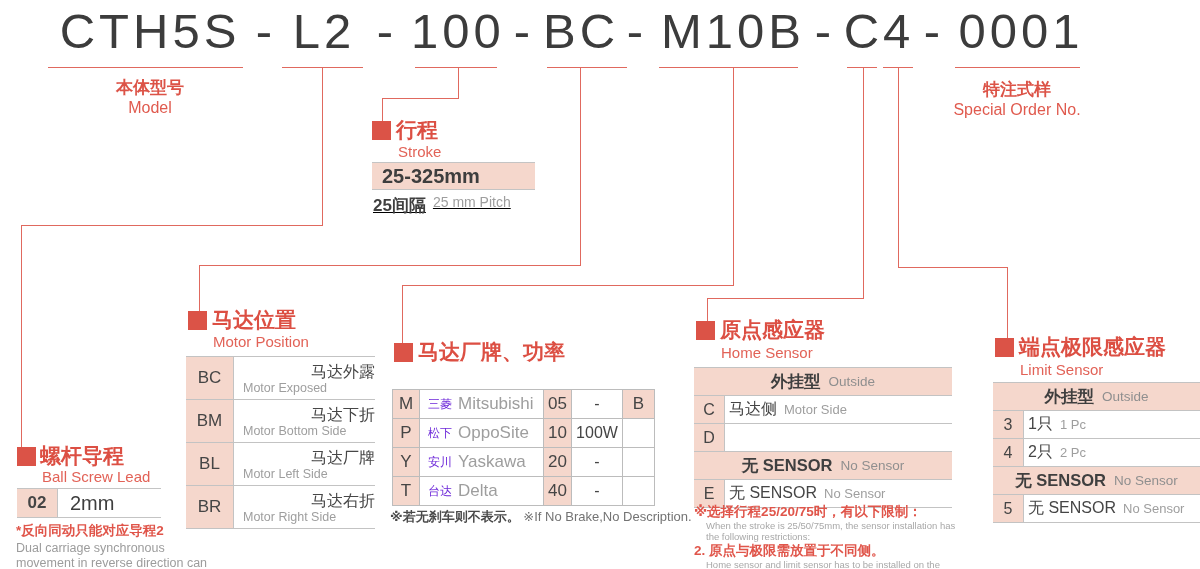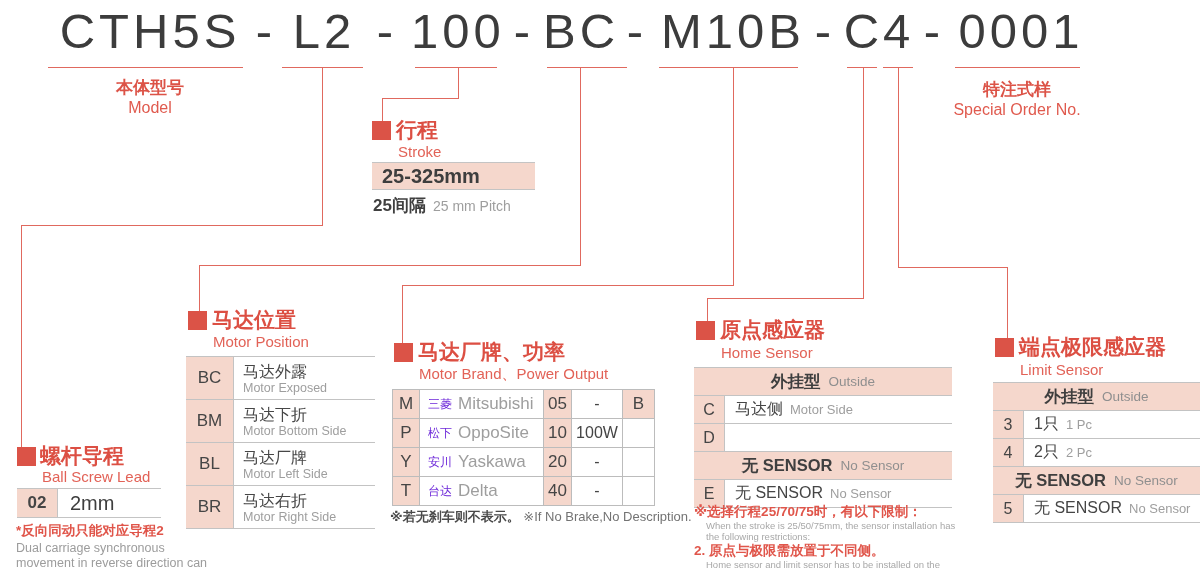--- a/index.html
+++ b/index.html
@@ -26,39 +26,39 @@
   
   .red-note{position:absolute;font-size:13.5px;font-weight:700;color:#e0554a;white-space:nowrap;}
   .gray-note{position:absolute;font-size:12.5px;color:#9c9c9c;line-height:15px;white-space:nowrap;}
 
   .pink{background:#f5d7cc;}
 
   
   .stroke-box{position:absolute;left:372px;top:162px;width:153px;height:26px;background:#f5d7cc;
       border-top:1px solid #c4c4c4;border-bottom:1px solid #c4c4c4;display:flex;align-items:center;
       padding-left:10px;font-size:20px;font-weight:700;color:#3e3e3e;box-sizing:content-box;}
-  .stroke-pitch{position:absolute;left:373px;top:194px;display:flex;align-items:center;gap:7px;white-space:nowrap;}
+  .stroke-pitch{position:absolute;left:373px;top:194px;display:flex;align-items:flex-start;gap:7px;white-space:nowrap;text-decoration:underline;}
   .stroke-pitch .cn{font-size:17px;font-weight:600;color:#3f3f3f;}
   .stroke-pitch .en{font-size:14px;color:#9e9e9e;}
 
   
   .bsl-table{position:absolute;left:17px;top:488px;width:144px;height:28px;display:flex;
       border-top:1px solid #c4c4c4;border-bottom:1px solid #c4c4c4;}
   .bsl-code{width:40px;background:#f5d7cc;display:flex;align-items:center;justify-content:center;
       font-size:17px;font-weight:600;color:#454545;border-right:1px solid #c4c4c4;}
   .bsl-val{flex:1;display:flex;align-items:center;padding-left:12px;font-size:20px;color:#3e3e3e;}
 
   
   .mp-table{position:absolute;left:186px;top:356px;width:189px;}
   .mp-row{display:flex;height:42px;border-bottom:1px solid #c3c3c3;}
   .mp-row:first-child{border-top:1px solid #c3c3c3;}
   .mp-code{width:47px;background:#f5d7cc;display:flex;align-items:center;justify-content:center;
       font-size:17px;color:#454545;border-right:1px solid #c3c3c3;}
   .mp-desc{flex:1;padding-left:9px;display:flex;flex-direction:column;justify-content:center;}
-  .mp-cn{font-size:16px;color:#474747;line-height:19px;}
+  .mp-cn{font-size:16px;color:#474747;line-height:19px;text-align:right;}
   .mp-en{font-size:12.5px;color:#9e9e9e;line-height:14px;}
 
   
   .mb-table{position:absolute;left:392px;top:389px;width:263px;}
   .mb-row{display:flex;height:28px;border-bottom:1px solid #bcbcbc;}
   .mb-row:first-child{border-top:1px solid #bcbcbc;}
   .mb-c{display:flex;align-items:center;justify-content:center;box-sizing:border-box;}
   .mb-c1{width:28px;font-size:17px;color:#454545;border-left:1px solid #bcbcbc;border-right:1px solid #bcbcbc;}
   .mb-c2{width:124px;justify-content:flex-start;padding-left:8px;gap:6px;border-right:1px solid #bcbcbc;}
   .mb-c2 .cn{font-size:12px;color:#6d28d9;}
@@ -71,21 +71,21 @@
   .sn-table{position:absolute;}
   .hs-table{left:694px;top:367px;width:258px;}
   .ls-table{left:993px;top:382px;width:207px;}
   .sn-row{display:flex;height:27px;border-bottom:1px solid #c3c3c3;align-items:stretch;}
   .sn-row:first-child{border-top:1px solid #c3c3c3;}
   .sn-header{background:#f5d7cc;display:flex;align-items:center;justify-content:center;gap:8px;}
   .sn-header .cn{font-size:16.5px;font-weight:700;color:#3f3f3f;}
   .sn-header .en{font-size:13.5px;color:#8f8f8f;}
   .sn-code{width:30px;background:#f5d7cc;display:flex;align-items:center;justify-content:center;
       font-size:16px;color:#454545;border-right:1px solid #c3c3c3;}
-  .sn-desc{flex:1;display:flex;align-items:center;padding-left:10px;gap:7px;white-space:nowrap;}
+  .sn-desc{flex:1;display:flex;align-items:center;padding-left:4px;gap:7px;white-space:nowrap;}
   .sn-desc .cn{font-size:16px;font-weight:500;color:#454545;}
   .sn-desc .en{font-size:13px;color:#9e9e9e;}
 
   
   .hs-note-red{position:absolute;font-size:13.5px;font-weight:700;color:#e0554a;white-space:nowrap;}
   .hs-note-gray{position:absolute;font-size:9.5px;color:#a8a8a8;line-height:11px;white-space:nowrap;}
 
   
   .mb-note{position:absolute;left:390px;top:508px;white-space:nowrap;font-size:13px;}
   .mb-note .cn{font-weight:700;color:#4a4a4a;}
@@ -208,21 +208,20 @@
       <div class="mp-code">BR</div>
       <div class="mp-desc">
         <div class="mp-cn">马达右折</div>
         <div class="mp-en">Motor Right Side</div>
       </div>
     </div>
   </div>
 
   <div class="marker" style="left:394px;top:343px"></div>
   <div class="cn-title" style="left:418px;top:338px">马达厂牌、功率</div>
-  <div class="en-title" style="left:419px;top:365px">Motor Brand、Power Output</div>
   <div class="mb-table">
     <div class="mb-row">
       <div class="mb-c mb-c1 pink">M</div>
       <div class="mb-c mb-c2">
         <span class="cn">三菱</span>
         <span class="en">Mitsubishi</span>
       </div>
       <div class="mb-c mb-c3 pink">05</div>
       <div class="mb-c mb-c4">-</div>
       <div class="mb-c mb-c5 pink">B</div>
@@ -286,21 +285,21 @@
       <span class="en">No Sensor</span>
     </div>
     <div class="sn-row">
       <div class="sn-code">E</div>
       <div class="sn-desc">
         <span class="cn">无 SENSOR</span>
         <span class="en">No Sensor</span>
       </div>
     </div>
   </div>
-  <div class="hs-note-red" style="left:694px;top:503px">※选择行程25/70/75时，有以下限制：</div>
+  <div class="hs-note-red" style="left:694px;top:503px">※选择行程25/20/75时，有以下限制：</div>
   <div class="hs-note-gray" style="left:706px;top:520px">
     <div>When the stroke is 25/50/75mm, the sensor installation has</div>
     <div>the following restrictions:</div>
   </div>
   <div class="hs-note-red" style="left:694px;top:542px">2. 原点与极限需放置于不同侧。</div>
   <div class="hs-note-gray" style="left:706px;top:559px">
     <div>Home sensor and limit sensor has to be installed on the</div>
 
   </div>
 

